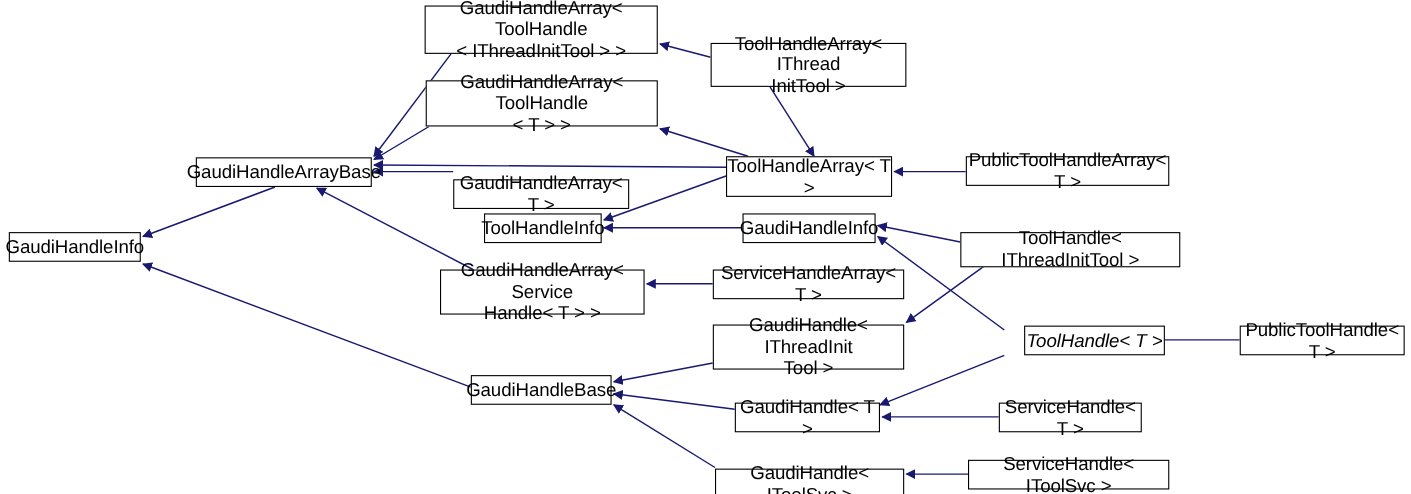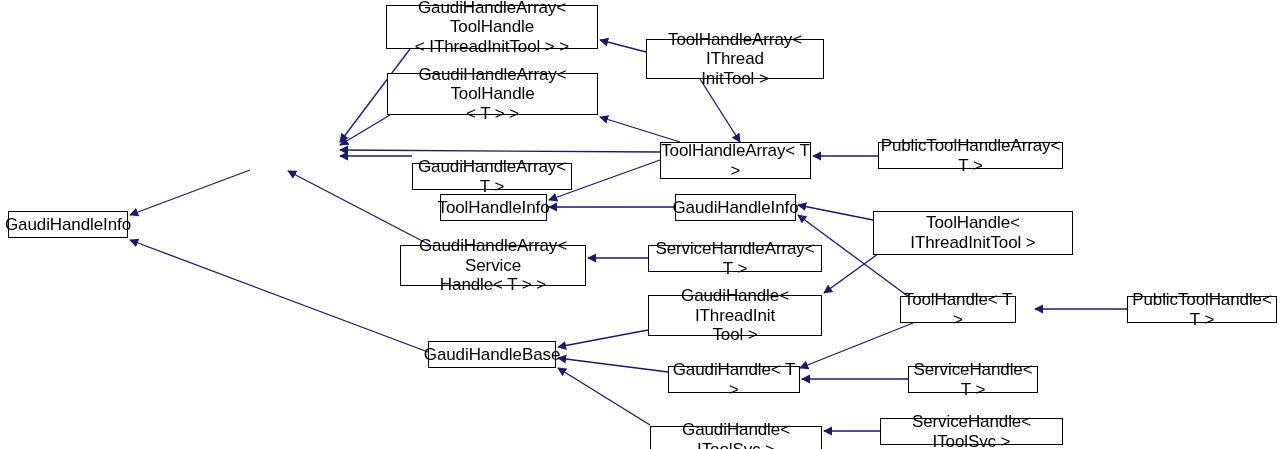--- a/index.html
+++ b/index.html
@@ -78,33 +78,34 @@
         <polyline points="428,352 130,240" fill="none" stroke="#191970" stroke-width="1.3" marker-end="url(#arrowhead)"></polyline>
       </g>
   </svg>
 
   <div class="class-node" style="left: 386px; top: 5px; width: 212px; height: 44px;">GaudiHandleArray&lt; ToolHandle
 &lt; IThreadInitTool &gt; &gt;</div>
   <div class="class-node" style="left: 646px; top: 39px; width: 178px; height: 40px;">ToolHandleArray&lt; IThread
 InitTool &gt;</div>
   <div class="class-node" style="left: 387px; top: 73px; width: 211px; height: 42px;">GaudiHandleArray&lt; ToolHandle
 &lt; T &gt; &gt;</div>
+  <div class="class-node" style="left: 178px; top: 143px; width: 160px; height: 27px;">GaudiHandleArrayBase</div>
   <div class="class-node" style="left: 412px; top: 143px; width: 160px; height: 27px; margin-top: 20px;">GaudiHandleArray&lt; T &gt;</div>
   <div class="class-node" style="left: 660px; top: 142px; width: 151px; height: 37px;">ToolHandleArray&lt; T &gt;</div>
   <div class="class-node" style="left: 878px; top: 142px; width: 185px; height: 27px;">PublicToolHandleArray&lt; T &gt;</div>
   <div class="class-node" style="left: 440px; top: 194px; width: 107px; height: 27px;">ToolHandleInfo</div>
   <div class="class-node" style="left: 675px; top: 194px; width: 121px; height: 27px;">GaudiHandleInfo</div>
   <div class="class-node" style="left: 8px; top: 211px; width: 120px; height: 27px;">GaudiHandleInfo</div>
-  <div class="class-node" style="left: 873px; top: 211px; width: 200px; height: 44px;">ToolHandle&lt; IThreadInitTool &gt;</div>
+  <div class="class-node" style="left: 873px; top: 211px; width: 200px; height: 32px;">ToolHandle&lt; IThreadInitTool &gt;</div>
   <div class="class-node" style="left: 400px; top: 245px; width: 186px; height: 41px;">GaudiHandleArray&lt; Service
 Handle&lt; T &gt; &gt;</div>
   <div class="class-node" style="left: 648px; top: 245px; width: 174px; height: 27px;">ServiceHandleArray&lt; T &gt;</div>
   <div class="class-node" style="left: 648px; top: 295px; width: 174px; height: 41px;">GaudiHandle&lt; IThreadInit
 Tool &gt;</div>
-  <div class="class-node" style="left: 900px; top: 296px; width: 116px; height: 27px;">ToolHandle&lt; T &gt;</div>
+  <div class="class-node" style="left: 931px; top: 296px; width: 128px; height: 27px; font-style: italic;">ToolHandle&lt; T &gt;</div>
   <div class="class-node" style="left: 428px; top: 341px; width: 128px; height: 27px;">GaudiHandleBase</div>
   <div class="class-node" style="left: 1127px; top: 296px; width: 150px; height: 27px;">PublicToolHandle&lt; T &gt;</div>
   <div class="class-node" style="left: 668px; top: 366px; width: 132px; height: 27px;">GaudiHandle&lt; T &gt;</div>
   <div class="class-node" style="left: 908px; top: 366px; width: 130px; height: 27px;">ServiceHandle&lt; T &gt;</div>
   <div class="class-node" style="left: 650px; top: 426px; width: 172px; height: 27px;">GaudiHandle&lt; IToolSvc &gt;</div>
   <div class="class-node" style="left: 880px; top: 418px; width: 183px; height: 27px;">ServiceHandle&lt; IToolSvc &gt;</div>
 
 </div>
 
 </body></html>

